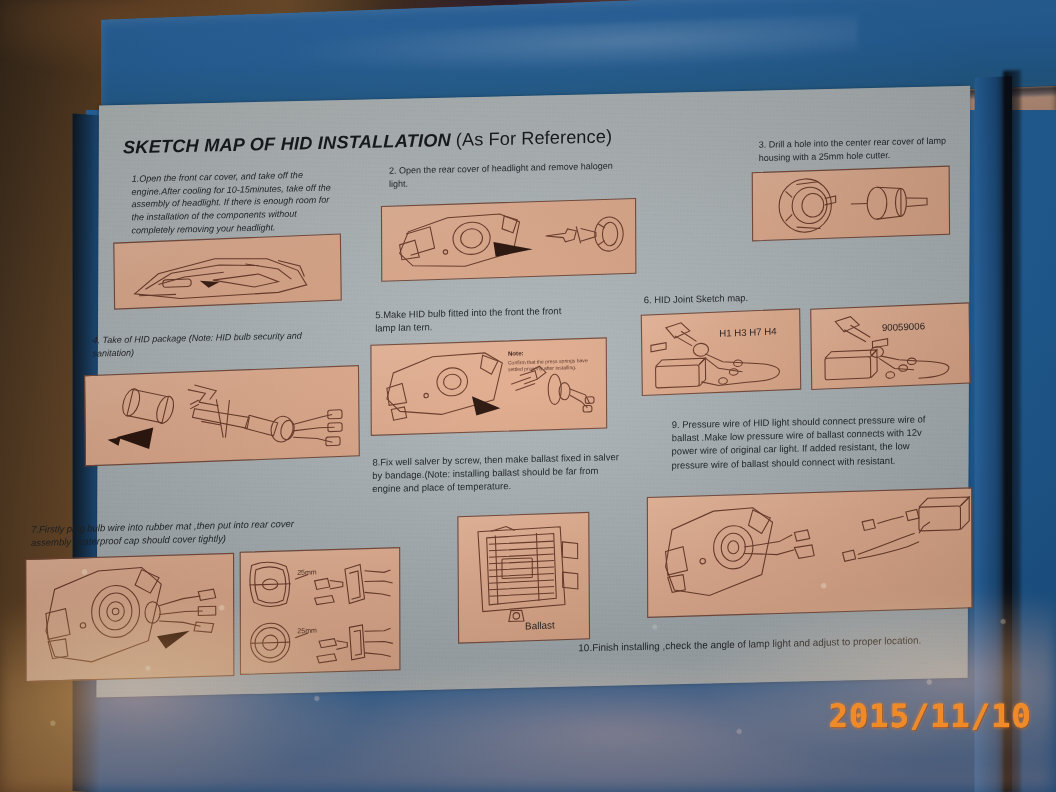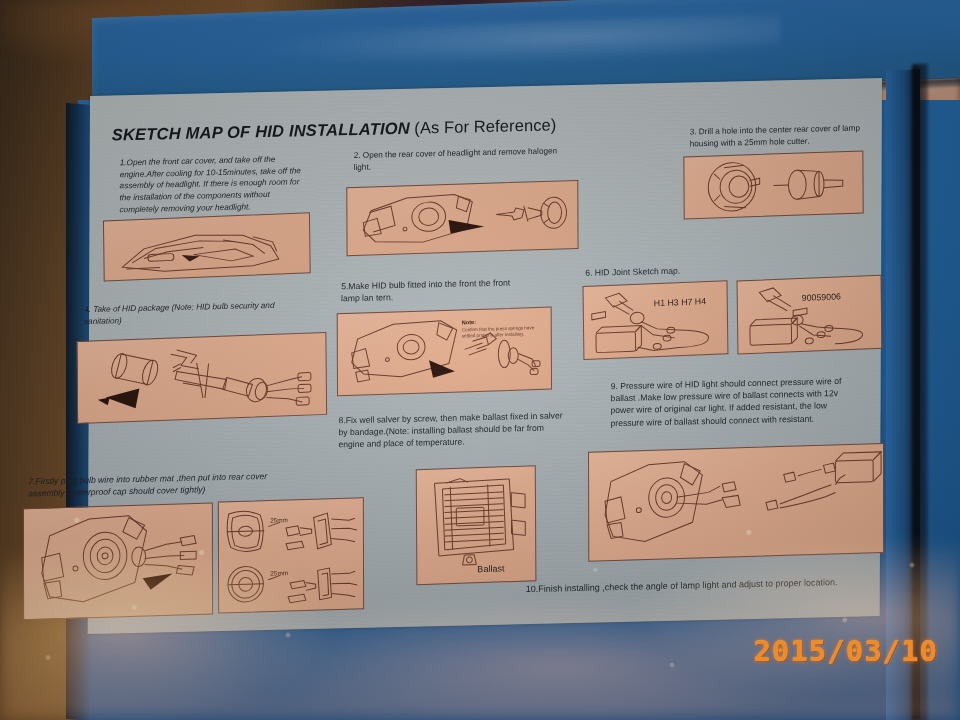--- a/index.html
+++ b/index.html
@@ -403,15 +403,15 @@
       <div class="step-text" style="left:438px;top:497px;width:360px;font-size:9px;white-space:nowrap;">10.Finish installing ,check the angle of lamp light and adjust to proper location.</div>
 
     </div>
   </div>
 
   <div class="warmwash"></div>
   <div class="warmwash2"></div>
   <div class="specks"></div>
   <div class="soften"></div>
 
-  <div class="datestamp">2015/03/10</div>
+  <div class="datestamp">2015/11/10</div>
 
 </div>
 
 </body></html>

